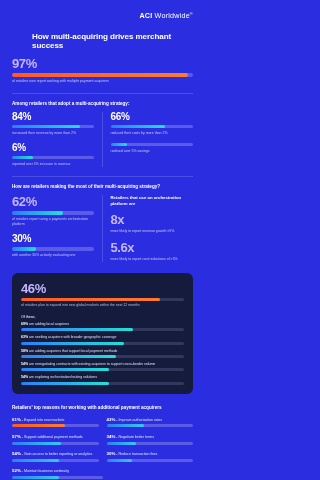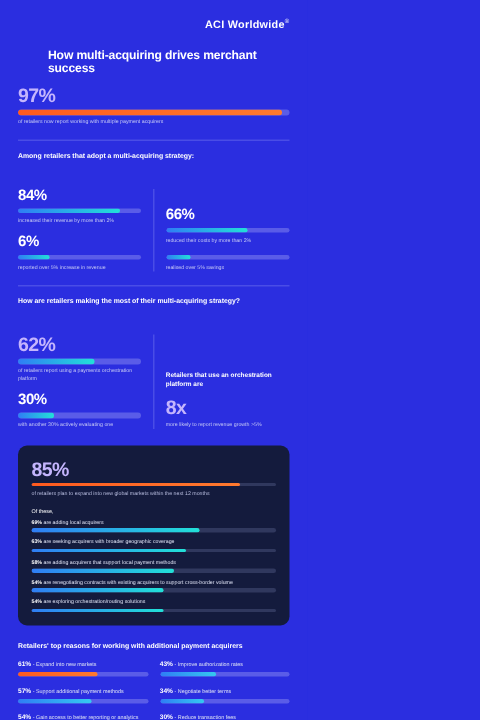--- a/index.html
+++ b/index.html
@@ -7,21 +7,21 @@
     width: 205px; height: 480px;
     background: #2b2ee0;
     font-family: "Liberation Sans", sans-serif;
     overflow: hidden;
   }
   .page { position: relative; width: 205px; height: 480px; background: #2b2ee0; padding: 0 12px; }
 
   
   .brand { display: flex; justify-content: flex-end; align-items: center; padding-top: 9px; height: 22px; }
   .brand-logo { font-size: 7.2px; font-weight: 700; color: #ffffff; letter-spacing: .2px; }
-  .brand-logo .w { font-weight: 700; }
+  .brand-logo .w { font-weight: 400; }
   .brand-tm { font-size: 4px; vertical-align: super; font-weight: 400; }
 
   .h1 { font-size: 8.1px; font-weight: 700; color: #ffffff; margin-top: 10px; letter-spacing: -.1px; padding-left: 20px; }
 
   
   .big { font-size: 13px; font-weight: 700; color: #c4b5fd; line-height: 1.05; letter-spacing: -.4px; }
   .big-sm { font-size: 10px; font-weight: 700; color: #ffffff; line-height: 1.05; letter-spacing: -.3px; }
   .caption { font-size: 3.5px; color: #c6c9f5; line-height: 1.45; margin-top: 2.5px; }
   .sub-h { font-size: 4.6px; font-weight: 700; color: #ffffff; }
 
@@ -29,21 +29,21 @@
   .bar > span { position: absolute; left: 0; top: 0; bottom: 0; border-radius: 2px; display: block; }
   .f-orange { background: linear-gradient(90deg,#ff5a1f,#ff7a2f); }
   .f-cyan   { background: linear-gradient(90deg,#2f7df5,#22e0d8); }
   .f-cyan2  { background: linear-gradient(90deg,#2f7df5,#35c9f0); }
 
   
   .s97 { margin-top: 7px; }
 
   
   .rule { height: 1px; background: #4a4de6; margin: 9px 0 7px; }
-  .cols { display: flex; gap: 0; margin-top: 20px; align-items: flex-end; }
+  .cols { display: flex; gap: 0; margin-top: 6px; }
   .col { width: 50%; }
   .col.left { padding-right: 8px; border-right: 1px solid #4a4de6; }
   .col.right { padding-left: 8px; }
   .stat { margin-bottom: 7px; }
   .stat:last-child { margin-bottom: 0; }
 
   
   .lead { font-size: 4.3px; font-weight: 700; color: #ffffff; line-height: 1.5; }
 
   
@@ -151,25 +151,29 @@
           </div>
         <div class="caption">with another 30% actively evaluating one</div>
       </div>
     </div>
     <div class="col right">
       <div class="lead">Retailers that use an orchestration platform are</div>
       <div class="stat" style="margin-top:5px">
         <div class="big">8x</div>
         <div class="caption">more likely to report revenue growth &gt;5%</div>
       </div>
+      <div class="stat" style="margin-top:5px">
+        <div class="big">5.6x</div>
+        <div class="caption">more likely to report cost reductions of &gt;5%</div>
+      </div>
     </div>
   </div>
 
   <div class="panel">
-    <div class="big">85%</div>
+    <div class="big">46%</div>
     <div class="bar">
         <span class="f-orange" style="width: 85%;"></span>
       </div>
     <div class="caption">of retailers plan to expand into new global markets within the next 12 months</div>
 
     <div class="ofthese">Of these,</div>
 
     <div class="prow">
       <div class="ptext"><b>69%</b> <span>are adding local acquirers</span></div>
       <div class="bar">

